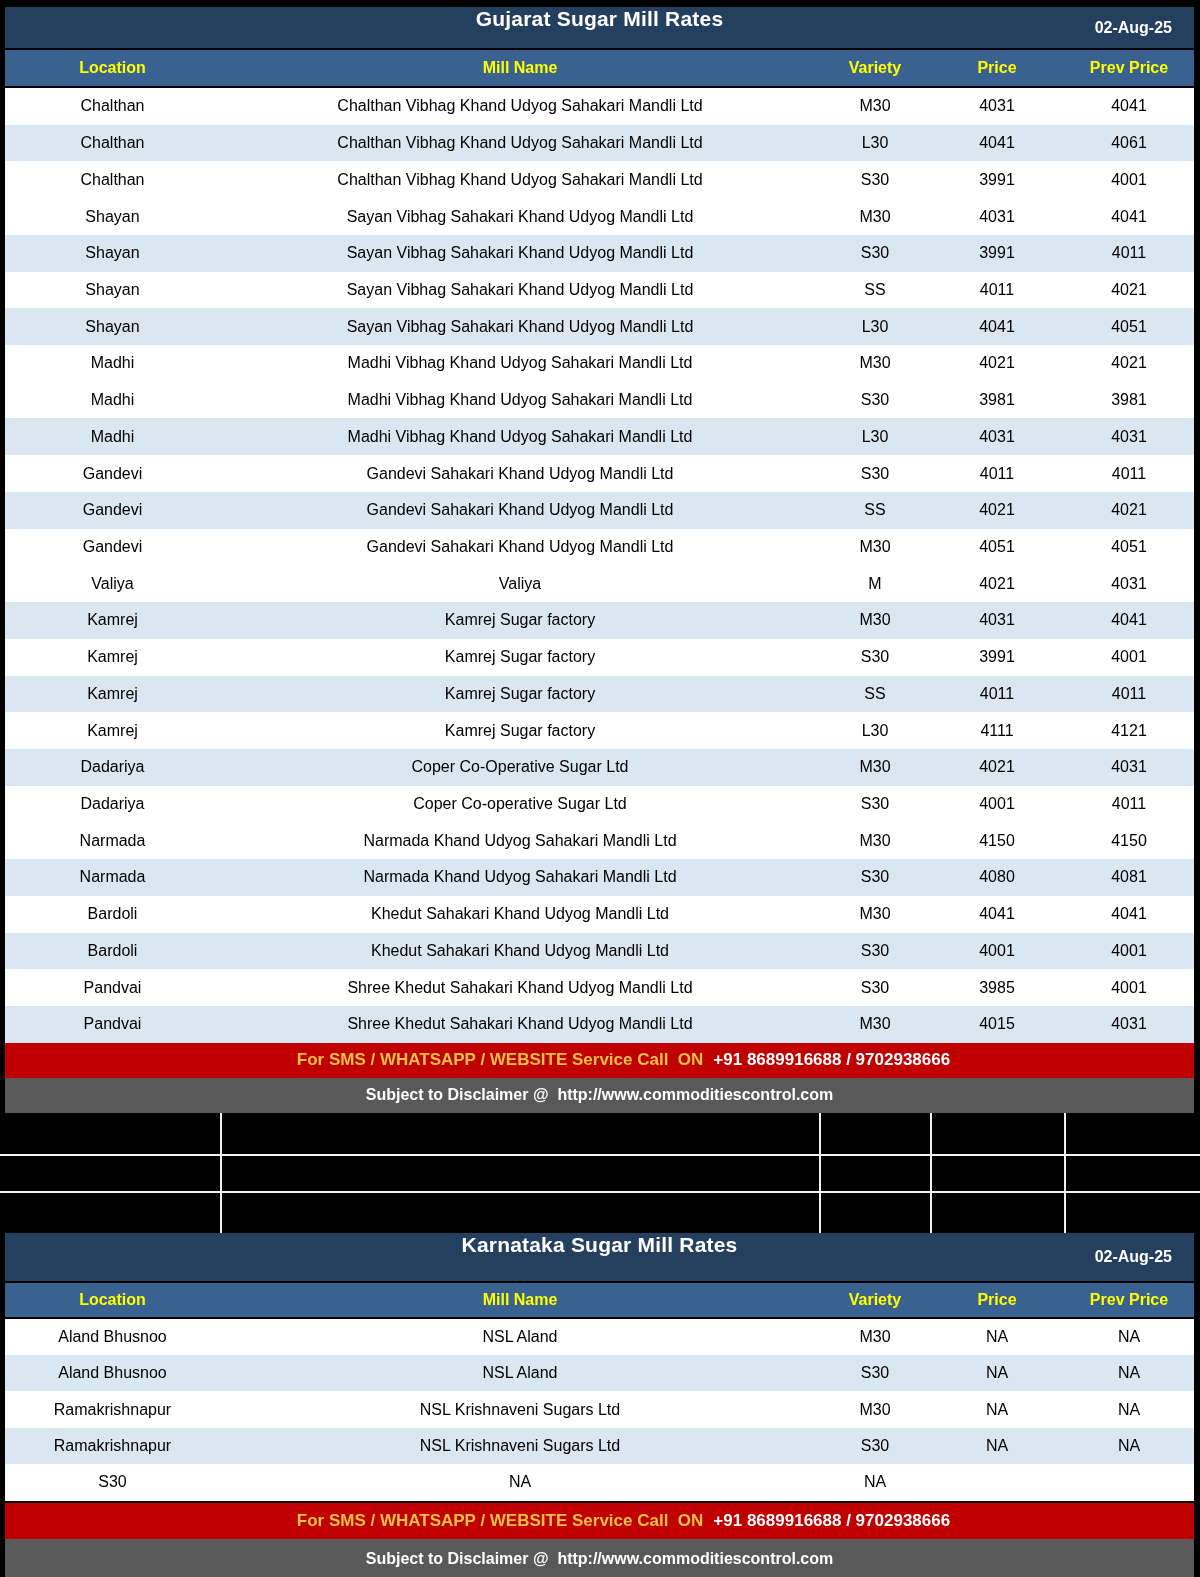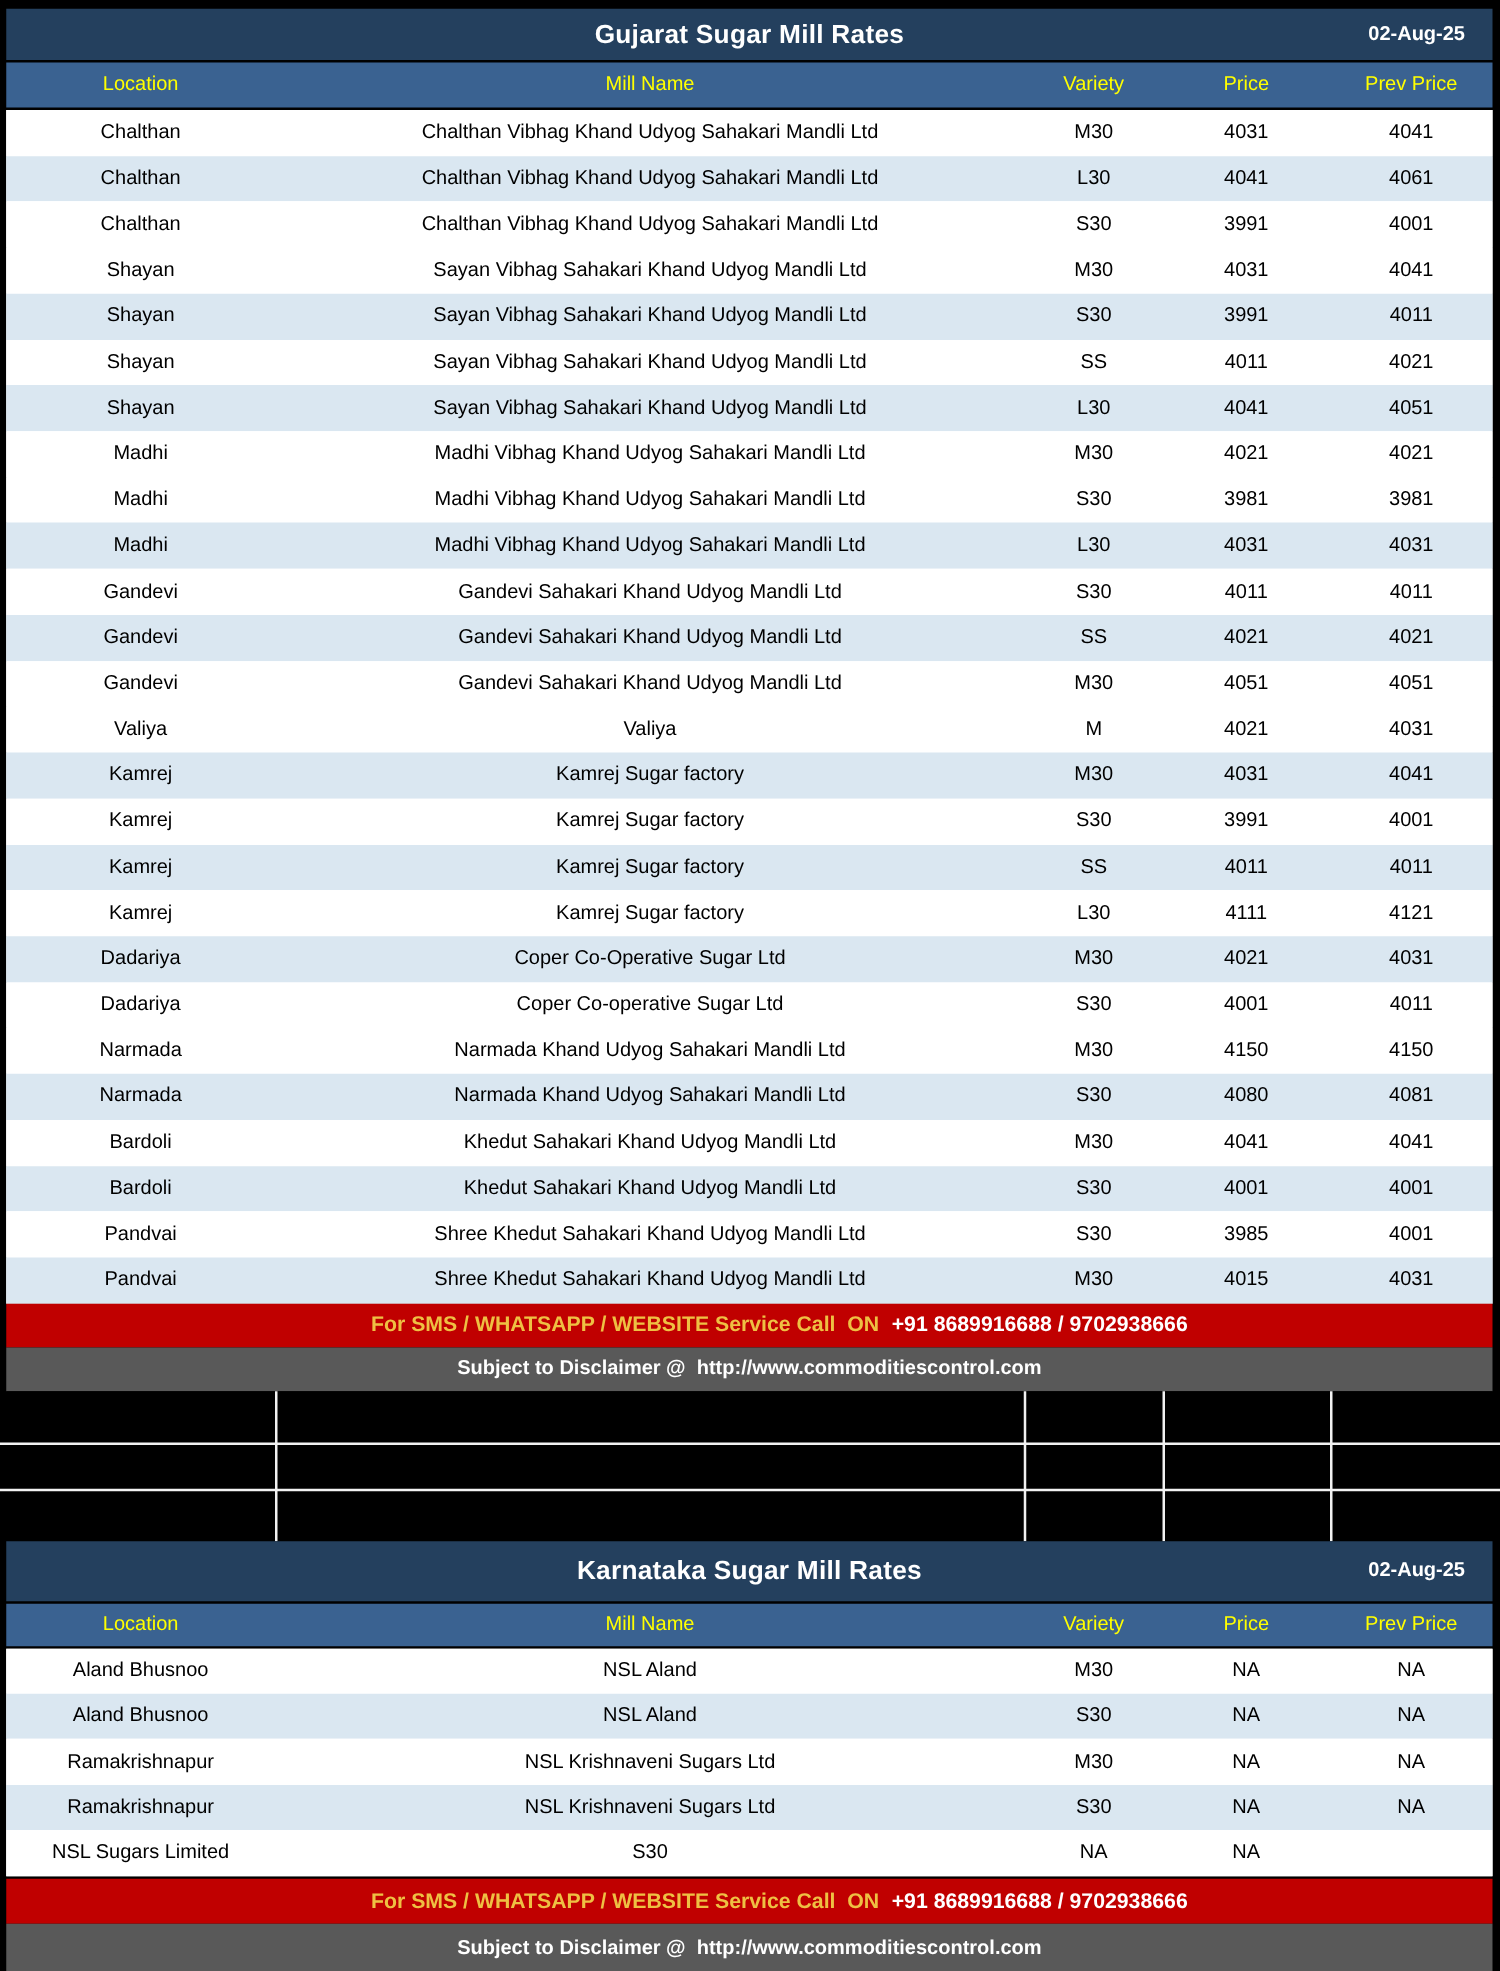--- a/index.html
+++ b/index.html
@@ -3,41 +3,41 @@
 <meta charset="utf-8">
 <style>
   html,body{margin:0;padding:0;background:#000;}
   *{box-sizing:border-box;font-family:"Liberation Sans","DejaVu Sans",sans-serif;}
   .frame{
     width:1200px;height:1577px;background:#000;
     padding:0 6px 0 5px;overflow:hidden;position:relative;
   }
   
   .titlebar{
-    background:#24405e;display:flex;align-items:center;position:relative;
+    background:#24405e;display:flex;align-items:flex-start;position:relative;
   }
   .titlebar.gj{height:41px;margin-top:7px;}
   .titlebar.ka{height:48px;}
   .titlebar .ttl{
     flex:1;text-align:center;color:#fff;font-weight:bold;font-size:21px;letter-spacing:.2px;
   }
   .titlebar .date{
     position:absolute;right:22px;top:0;bottom:0;display:flex;align-items:center;
     color:#fff;font-weight:bold;font-size:16px;margin-left:26px;
   }
   
   .colhead{
     background:#3a6291;display:grid;grid-template-columns:215px 600px 110px 134px 130px;
     margin-top:2px;
   }
   .colhead.gj{height:36px;}
   .colhead.ka{height:34px;}
   .colhead .hcell{
     display:flex;align-items:center;justify-content:center;
-    color:#ffff00;font-weight:normal;font-size:16px;
+    color:#ffff00;font-weight:bold;font-size:16px;
   }
   
   .rows{margin-top:2px;background:#fff;}
   .trow{
     display:grid;grid-template-columns:215px 600px 110px 134px 130px;background:#fff;
   }
   .rows-gj .trow{height:36.73px;}
   .rows-ka .trow{height:36.4px;}
   .trow.shaded{background:#dae7f1;}
   .trow .cell{
@@ -318,21 +318,20 @@
           <div class="cell">NA</div>
         </div>
         <div class="trow shaded">
           <div class="cell">Ramakrishnapur</div>
           <div class="cell">NSL Krishnaveni Sugars Ltd</div>
           <div class="cell">S30</div>
           <div class="cell">NA</div>
           <div class="cell">NA</div>
         </div>
         <div class="trow">
-          <div class="cell">NSL Sugars Limited</div>
           <div class="cell">S30</div>
           <div class="cell">NA</div>
           <div class="cell">NA</div>
         </div>
       </div>
     <div class="redbar ka">
       <span class="call">For SMS / WHATSAPP / WEBSITE Service Call  ON</span>
       <span class="phones">+91 8689916688 / 9702938666</span>
     </div>
     <div class="graybar ka">

